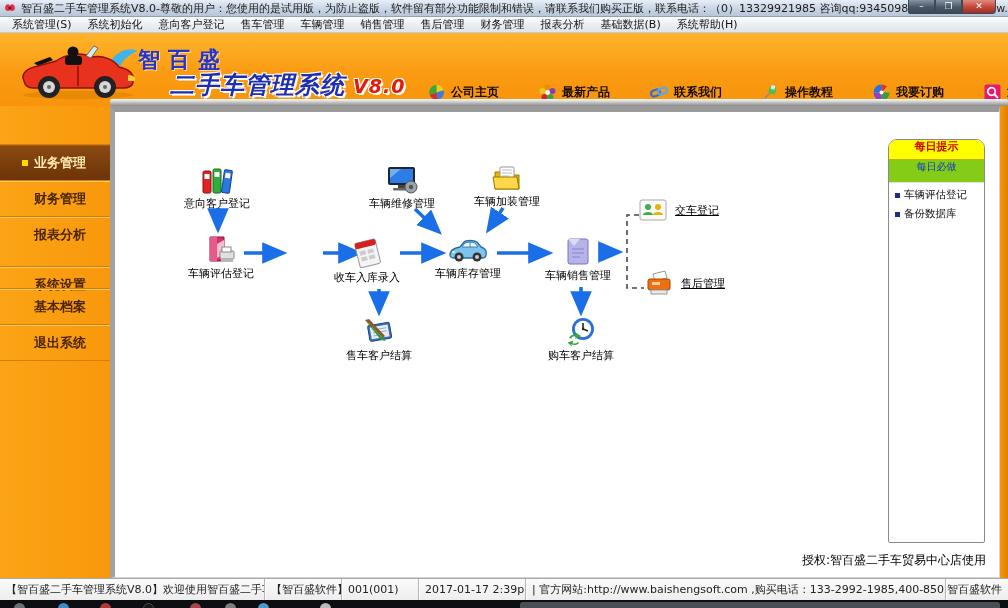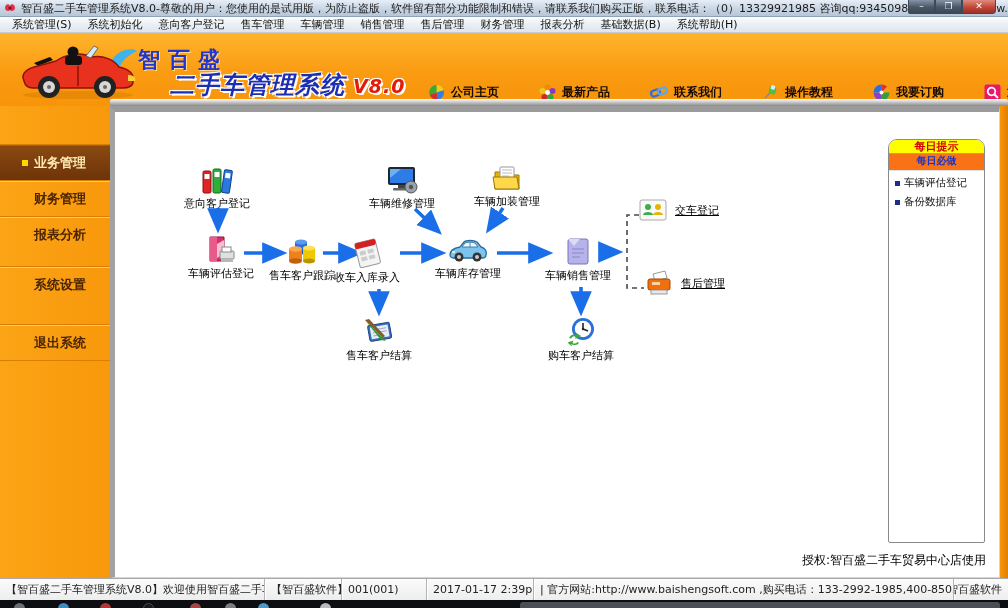--- a/index.html
+++ b/index.html
@@ -67,25 +67,25 @@
   .flow-arrows { position:absolute; left:0; top:0; }
   .node { position:absolute; width:84px; margin-left:-42px; text-align:center; cursor:pointer; }
   .node .nicon { height:30px; display:flex; align-items:flex-end; justify-content:center; }
   .node .nlabel { font-size:11px; color:#000; margin-top:2px; white-space:nowrap; }
   .node-h { position:absolute; display:flex; align-items:center; gap:8px; cursor:pointer; }
   .node-h .nlabel { font-size:11px; color:#000; white-space:nowrap;text-decoration:underline; }
 
   
   .tips { position:absolute; left:773px; top:27px; width:97px; height:404px;
     background:#fff; border:1px solid #8a8a8a; border-radius:9px 9px 2px 2px; }
-  .tips-header { height:14px; background:#ffff00; border-bottom:1px solid #c9a900;
+  .tips-header { height:20px; background:#ffff00; border-bottom:1px solid #c9a900;
     border-radius:8px 8px 0 0; text-align:center; font-size:11px; font-weight:bold;
     color:#d40000; line-height:14px; }
-  .tips-sub { height:17px; background:#f97316; text-align:center; font-size:10px;
-    font-weight:bold; color:#1133cc; line-height:13px; border-bottom:1px solid #e0e0e0; }
+  .tips-sub { height:23px; background:#84cc16; text-align:center; font-size:10px;
+    font-weight:normal; color:#1133cc; line-height:13px; border-bottom:1px solid #e0e0e0; }
   .tips-item { display:flex; align-items:center; gap:4px; padding:5px 3px 0 6px;
     font-size:10.5px; color:#111; cursor:pointer; white-space:nowrap; }
   .tips-bullet { width:5px; height:5px; background:#1b2f8a; flex:0 0 auto; }
 
   .license { position:absolute; right:14px; top:440px; font-size:12px; color:#000; }
 
   
   .statusbar { position:absolute; left:0; top:578px; width:1008px; height:22px;
     background:linear-gradient(#fbfbfb,#ededed); border-top:1px solid #a9a9a9;
     display:flex; align-items:center; font-size:11px; color:#222; }
@@ -218,20 +218,23 @@
       <span>业务管理</span>
     </div>
     <div class="side-item" style="top:74px">
       <span>财务管理</span>
     </div>
     <div class="side-item" style="top:110px">
       <span>报表分析</span>
     </div>
     <div class="side-item" style="top:160px">
       <span>系统设置</span>
+    </div>
+    <div class="side-item" style="top:182px">
+      <span>基本档案</span>
     </div>
     <div class="side-item" style="top:218px">
       <span>退出系统</span>
     </div>
     <div class="side-item" style="top:254px; height:1px; padding:0"></div>
   </div>
 
   <div class="canvas">
     <div class="flow">
 
@@ -306,42 +309,20 @@
             <path d="M6,3 L13,3 L13,27 L6,27 Z" fill="#e85a8a"></path>
             <path d="M13,10 L20,6 L20,20 L13,24 Z" fill="#f7c0d4"></path>
             <rect x="16" y="17" width="14" height="8" rx="1" fill="#e0e0e0" stroke="#888"></rect>
             <rect x="18" y="13" width="9" height="5" fill="#fff" stroke="#888"></rect>
             <rect x="17" y="25" width="12" height="3" fill="#b8b8b8"></rect>
           </svg>
         </div>
         <div class="nlabel">车辆评估登记</div>
       </div>
 
-      <div class="node" style="left:187px; top:124px">
-        <div class="nicon">
-          <svg width="34" height="30" viewBox="0 0 34 30">
-            <g>
-              <rect x="10" y="6" width="12" height="10" fill="#2a70e0"></rect>
-              <ellipse cx="16" cy="6" rx="6" ry="2.6" fill="#5a9af0"></ellipse>
-              <ellipse cx="16" cy="16" rx="6" ry="2.6" fill="#1d55b0"></ellipse>
-            </g>
-            <g>
-              <rect x="4" y="13" width="13" height="12" fill="#f08018"></rect>
-              <ellipse cx="10.5" cy="13" rx="6.5" ry="2.8" fill="#f8a84e"></ellipse>
-              <ellipse cx="10.5" cy="25" rx="6.5" ry="2.8" fill="#c06008"></ellipse>
-            </g>
-            <g>
-              <rect x="18" y="12" width="12" height="13" fill="#f0c800"></rect>
-              <ellipse cx="24" cy="12" rx="6" ry="2.6" fill="#ffe25a"></ellipse>
-              <ellipse cx="24" cy="25" rx="6" ry="2.6" fill="#b89400"></ellipse>
-            </g>
-          </svg>
-        </div>
-        <div class="nlabel">售车客户跟踪</div>
-      </div>
 
       <div class="node" style="left:252px; top:126px">
         <div class="nicon">
           <svg width="36" height="30" viewBox="0 0 36 30">
             <g transform="rotate(-14 18 15)">
               <rect x="8" y="3" width="21" height="25" rx="2" fill="#f4f4f4" stroke="#999"></rect>
               <rect x="8" y="3" width="21" height="6" rx="2" fill="#d42020"></rect>
               <rect x="11" y="12" width="6" height="4" fill="#ccc"></rect>
               <rect x="19" y="12" width="6" height="4" fill="#ccc"></rect>
               <rect x="11" y="18" width="6" height="4" fill="#ccc"></rect>
@@ -444,21 +425,21 @@
 
       <div class="license">授权:智百盛二手车贸易中心店使用</div>
     </div>
   </div>
 
   <div class="right-border"></div>
 
   <div class="statusbar">
     <div class="status-seg" style="width:265px">【智百盛二手车管理系统V8.0】欢迎使用智百盛二手车管理系统V8.0...</div>
     <div class="status-seg" style="width:77px">【智百盛软件】</div>
-    <div class="status-seg" style="width:85px">001(001)</div>
+    <div class="status-seg" style="width:77px">001(001)</div>
     <div class="status-seg" style="width:107px">2017-01-17 2:39pm</div>
     <div class="status-seg" style="width:420px">| 官方网站:http://www.baishengsoft.com ,购买电话：133-2992-1985,400-8505-291 QQ:9345098</div>
     <div class="status-seg" style="flex:1; border-right:none; justify-content:flex-end">智百盛软件</div>
   </div>
 
   <div class="taskbar">
     <div class="tb-dot" style="left:14px; background:#7a8088"></div>
     <div class="tb-dot" style="left:58px; background:#4aa0e0"></div>
     <div class="tb-dot" style="left:100px; background:#d04040"></div>
     <div class="tb-dot" style="left:143px; background:#1a1a1a; border:1px solid #555"></div>

